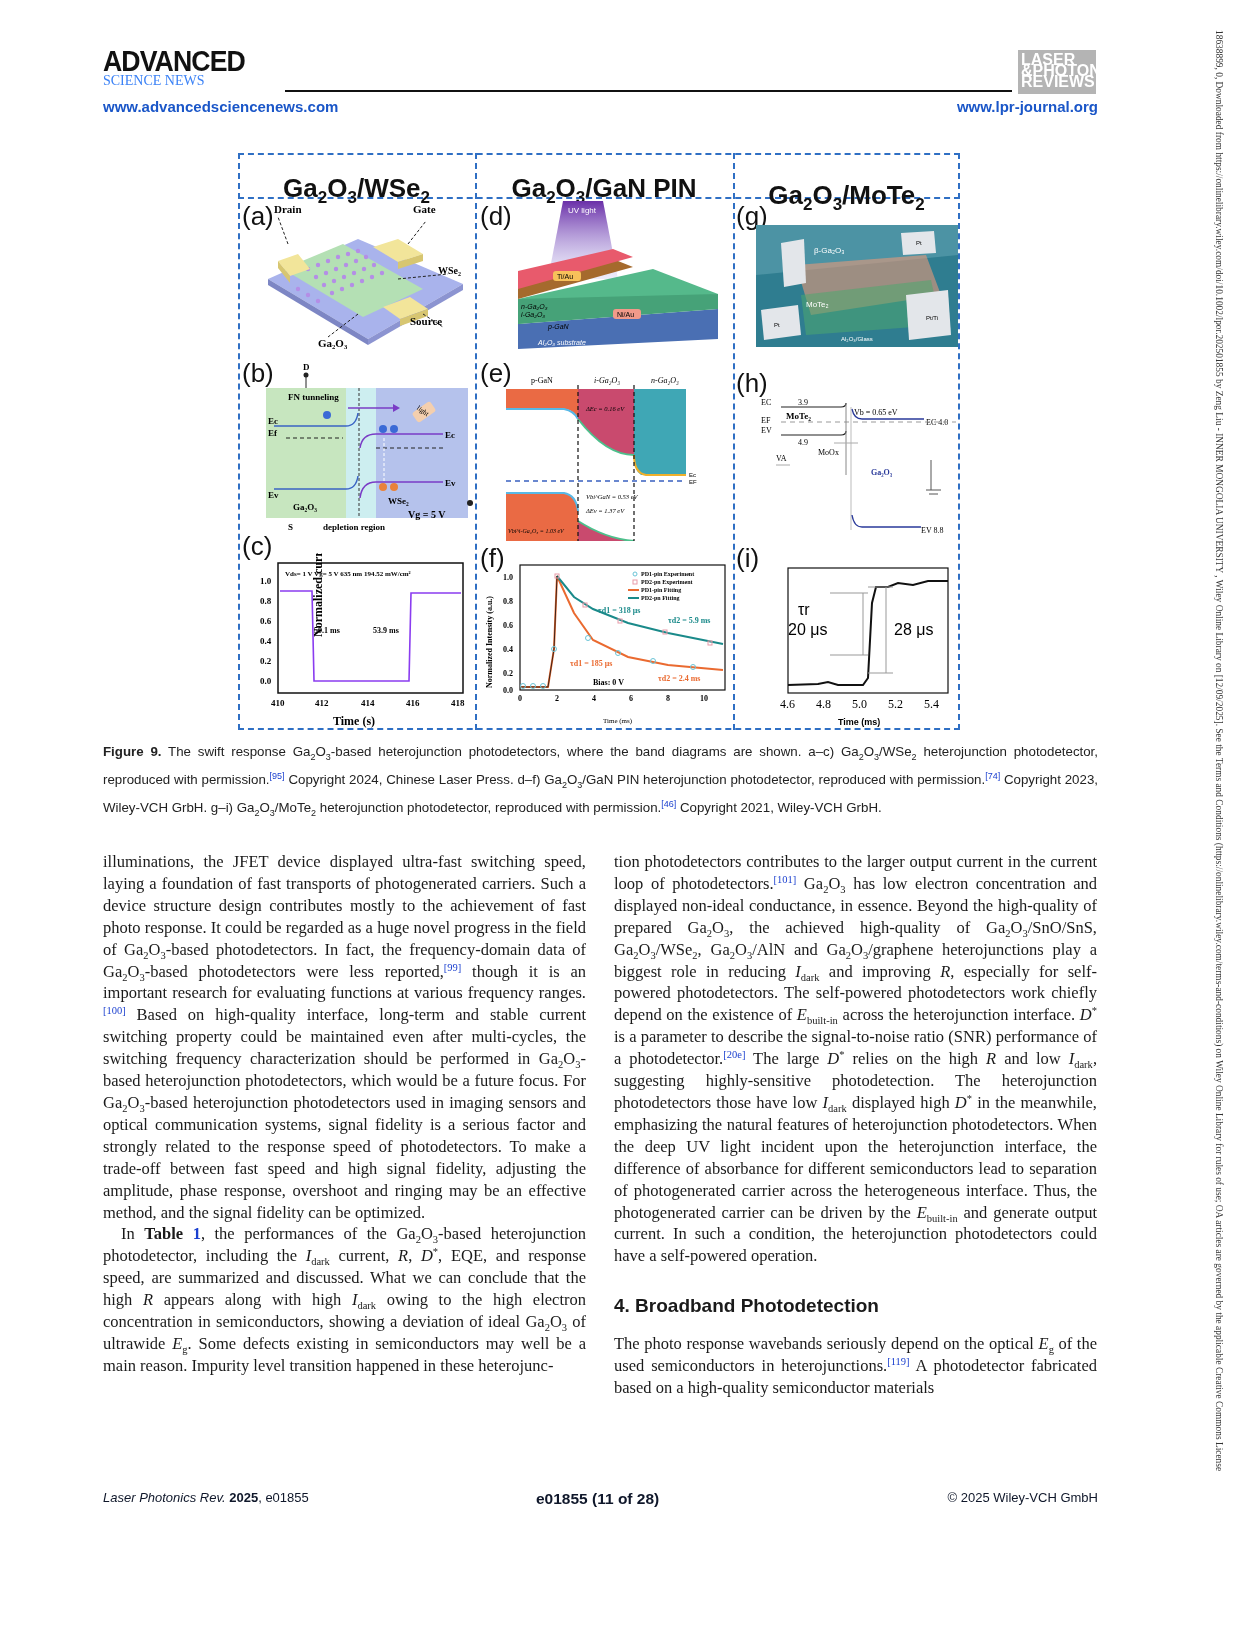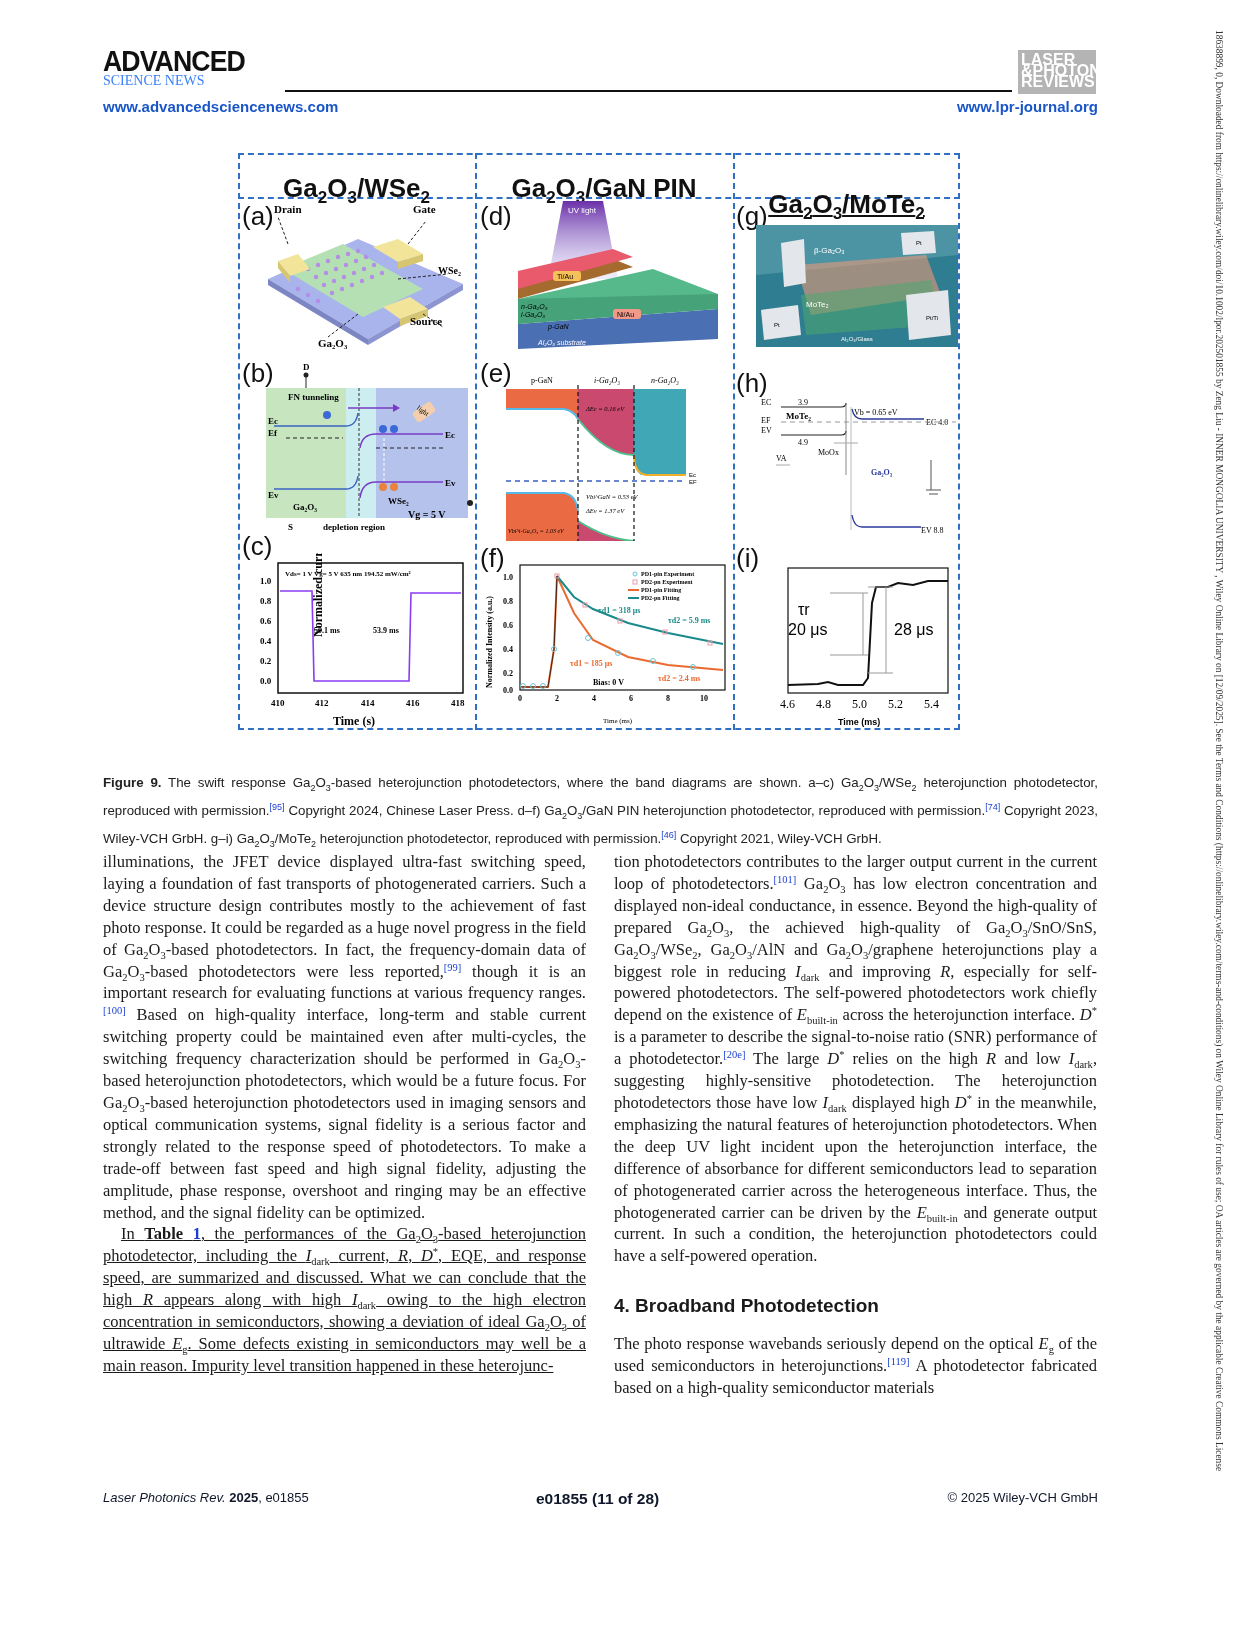--- a/index.html
+++ b/index.html
@@ -21,31 +21,31 @@
 
   
   .figure { position: absolute; left: 238px; top: 153px; width: 722px; height: 577px; }
   .fig-border { position: absolute; border: 2px dashed #2f6fc4; }
   .col-title { position: absolute; top: 4px; font-family: "Liberation Sans", sans-serif; font-weight: bold; font-size: 26px; color: #111; text-align: center; margin-top: 13px; }
   .col-title sub { font-size: 17px; }
   .panel-label { position: absolute; font-family: "Liberation Sans", sans-serif; font-size: 26px; color: #111; }
   .panel { position: absolute; overflow: hidden; }
 
   
-  .caption { position: absolute; left: 103px; top: 742px; width: 995px; font-family: "Liberation Sans", sans-serif; font-size: 13.3px; line-height: 19px; color: #222; text-align: justify; margin-top: 31px; }
+  .caption { position: absolute; left: 103px; top: 742px; width: 995px; font-family: "Liberation Sans", sans-serif; font-size: 13.3px; line-height: 19px; color: #222; text-align: justify; }
   .caption .fig-lbl { font-weight: bold; }
   .caption sup { font-size: 9px; color: #1a3fcf; }
   .caption sub { font-size: 9px; }
 
   
   .col { position: absolute; top: 851px; width: 483px; font-size: 16.5px; line-height: 21.9px; text-align: justify; color: #1a1a1a; }
   .col.left { left: 103px; }
   .col.right { left: 614px; }
   .col p { margin: 0; }
-  .col p.indent { text-indent: 18px; text-decoration: underline; }
+  .col p.indent { text-indent: 18px; }
   .col sub { font-size: 10.5px; line-height: 0; }
   .col sup { font-size: 10.5px; line-height: 0; }
   .col sup.ref { color: #1a3fcf; }
   .col i { font-style: italic; }
   .tbl-link { font-weight: bold; }
   .tbl-link .num { color: #1a3fcf; }
   .section-heading { font-family: "Liberation Sans", sans-serif; font-weight: bold; font-size: 19px; margin: 28px 0 16px 0; text-align: left; }
 
   
   .footer { position: absolute; top: 1490px; font-family: "Liberation Sans", sans-serif; font-size: 13px; color: #0f172a; }
@@ -76,21 +76,21 @@
 
 <div class="figure">
 
   <div class="fig-border" style="left:0;top:0;width:722px;height:577px;"></div>
   <div class="fig-border" style="left:0;top:44px;width:722px;height:0;border-width:2px 0 0 0;"></div>
   <div class="fig-border" style="left:237px;top:0;width:0;height:577px;border-width:0 0 0 2px;"></div>
   <div class="fig-border" style="left:495px;top:0;width:0;height:577px;border-width:0 0 0 2px;"></div>
 
   <div class="col-title" style="left:0;width:237px;top:7px;"><span>Ga</span><sub>2</sub><span>O</span><sub>3</sub><span>/WSe</span><sub>2</sub></div>
   <div class="col-title" style="left:237px;width:258px;top:7px;"><span>Ga</span><sub>2</sub><span>O</span><sub>3</sub><span>/GaN PIN</span></div>
-  <div class="col-title" style="left:495px;width:227px;top:23px;text-decoration:underline;"><span>Ga</span><sub>2</sub><span>O</span><sub>3</sub><span>/MoTe</span><sub>2</sub></div>
+  <div class="col-title" style="left:495px;width:227px;top:14px;"><span>Ga</span><sub>2</sub><span>O</span><sub>3</sub><span>/MoTe</span><sub>2</sub></div>
 
   <div class="panel-label" style="left:4px;top:48px;">(a)</div>
   <div class="panel" style="left:10px;top:46px;width:225px;height:150px;">
     <svg width="225" height="150" viewBox="0 0 225 150">
       <polygon points="20,80 110,40 215,85 120,140" fill="#a9b3ec"></polygon>
       <polygon points="20,80 120,140 120,146 20,86" fill="#7d86c4"></polygon>
       <polygon points="120,140 215,85 215,91 120,146" fill="#8c94d1"></polygon>
       <polygon points="35,70 95,45 175,90 115,118" fill="#b4e0b4"></polygon>
       <g fill="#b48ee6">
         <circle cx="60" cy="70" r="2.2"></circle>

